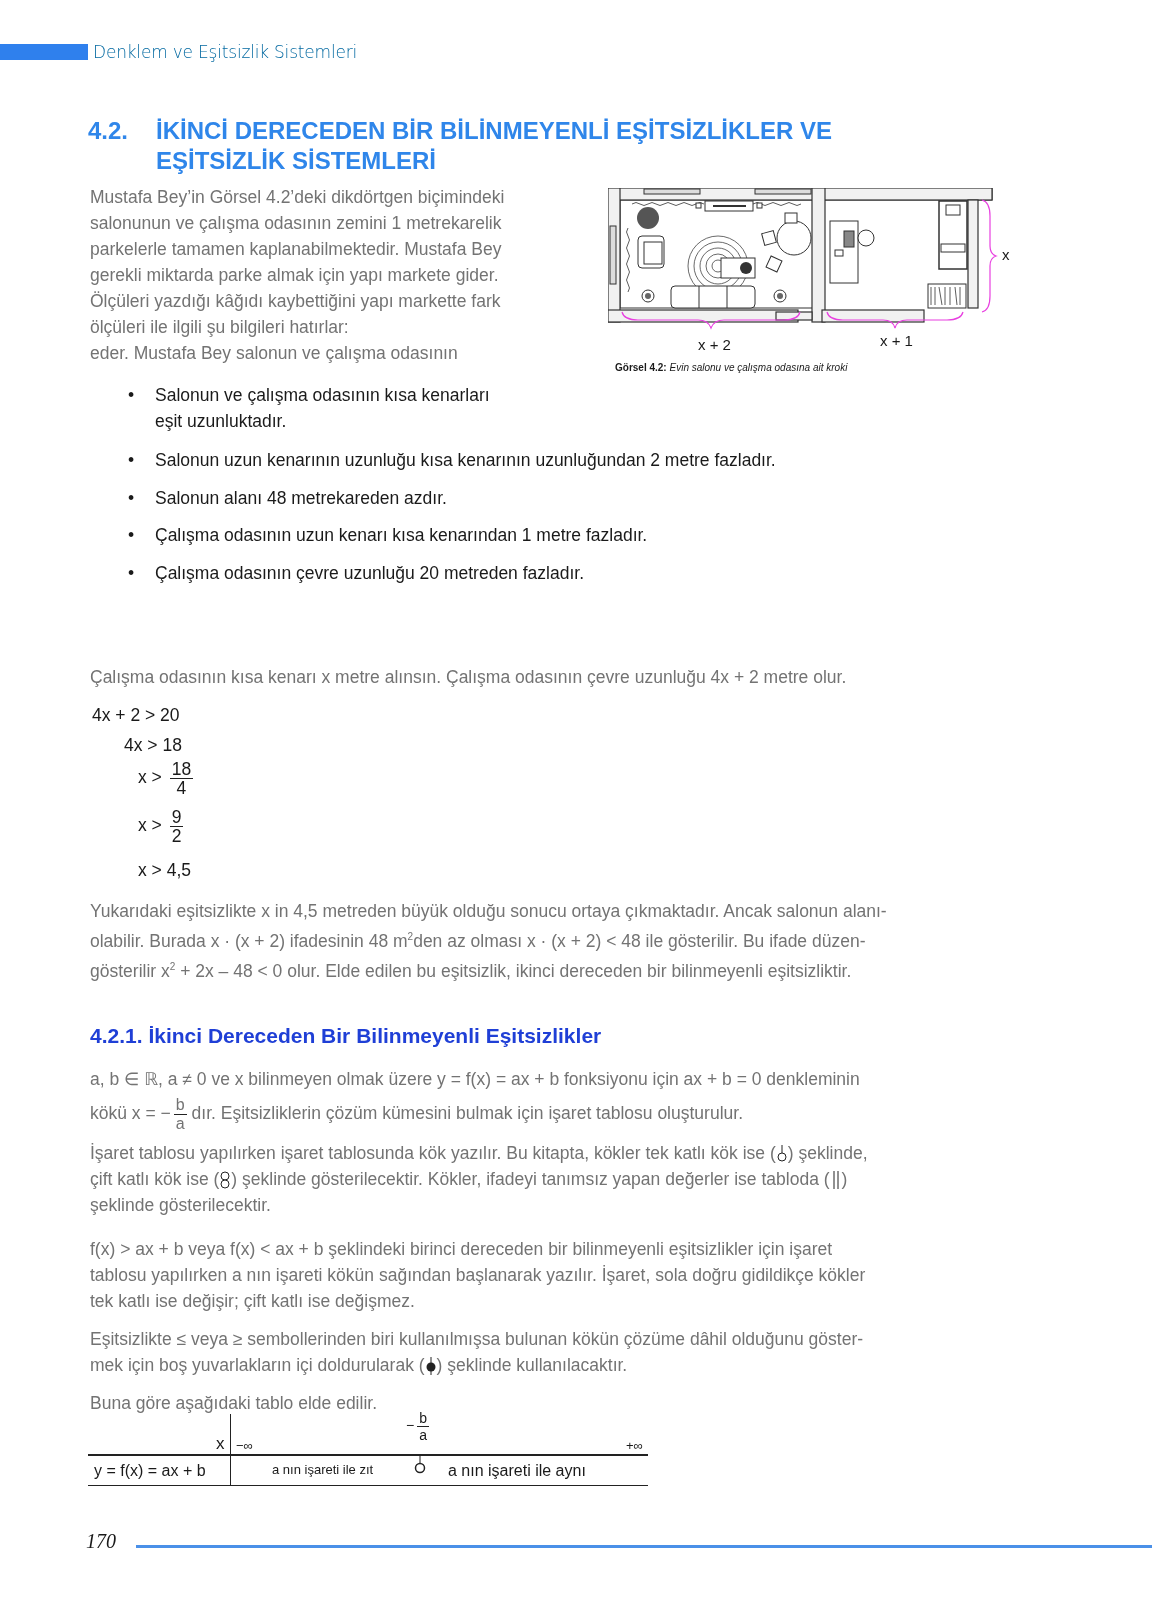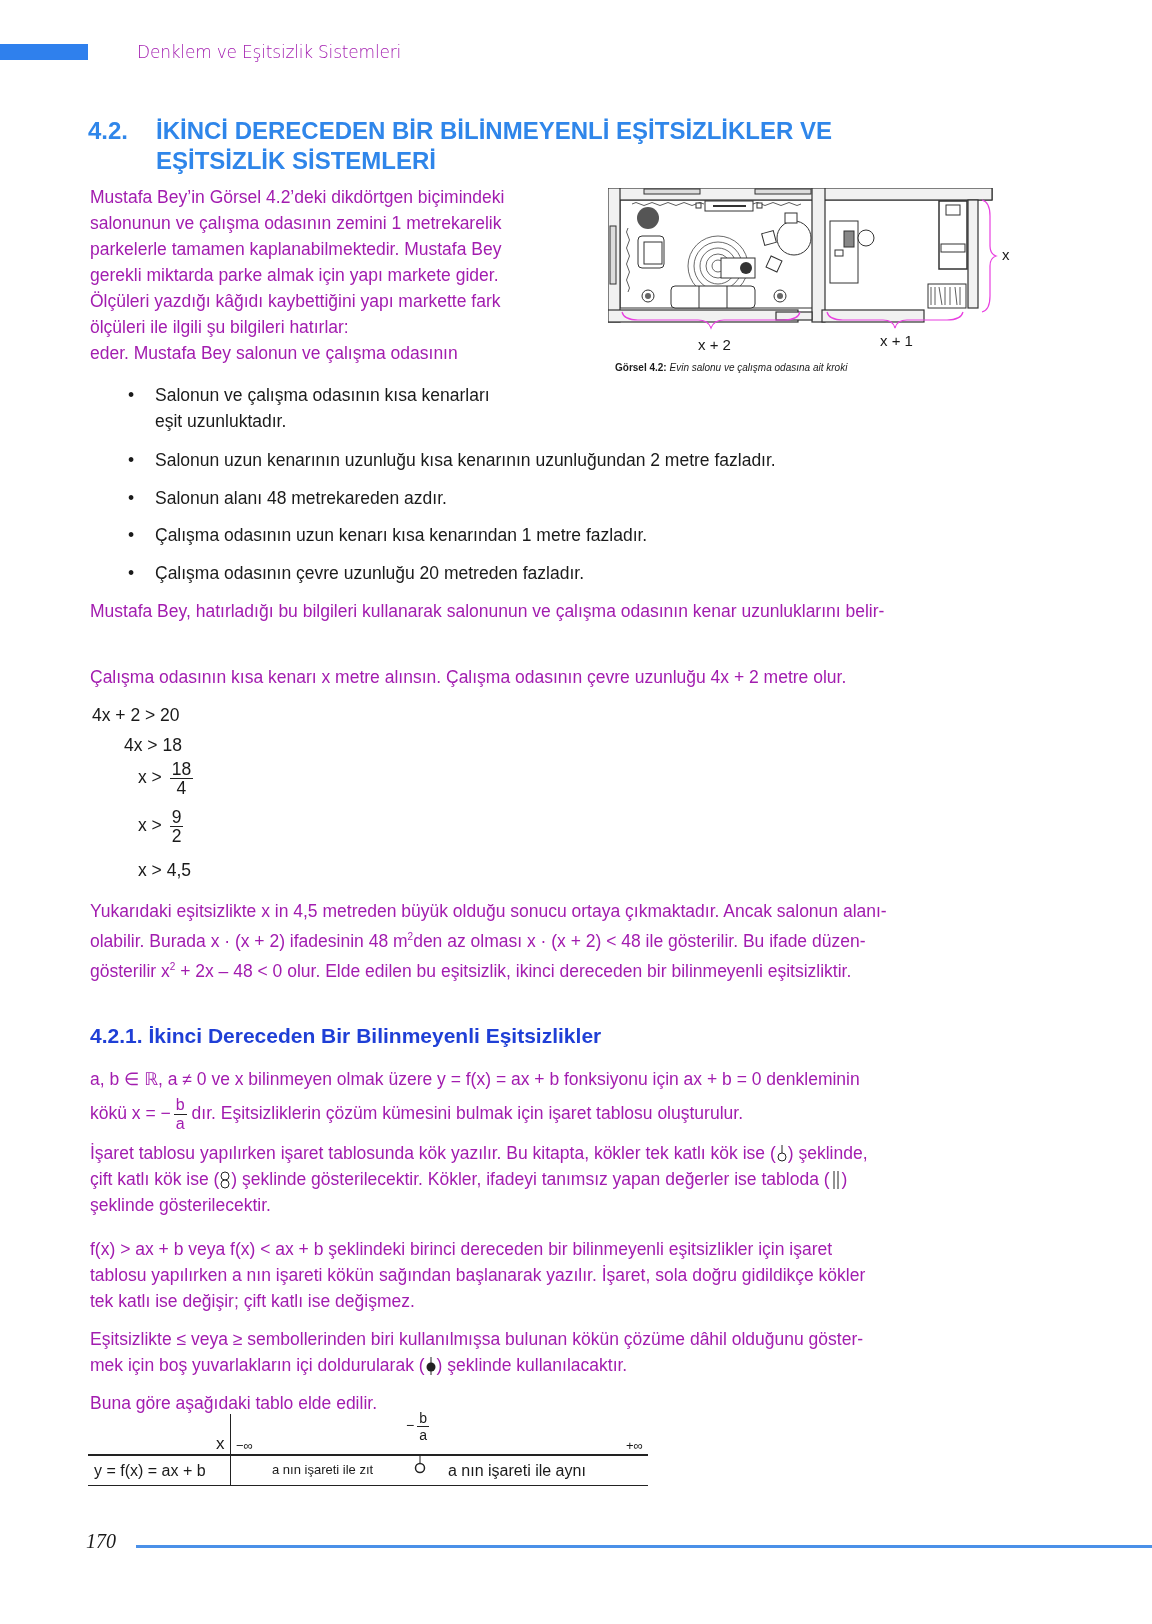--- a/index.html
+++ b/index.html
@@ -1,23 +1,23 @@
 <!DOCTYPE html>
 <html><head>
 <meta charset="utf-8">
 <style>
   html,body{margin:0;padding:0;background:#fff;}
   body{width:1152px;height:1624px;position:relative;overflow:hidden;font-family:"Liberation Sans",sans-serif;color:#1a1a1a;}
   .abs{position:absolute;}
   .hdr-bar{left:0;top:44px;width:88px;height:16px;background:#2f80ed;}
-  .hdr-text{left:93px;top:42px;font-size:17px;color:#a21caf;font-family:"DejaVu Sans",sans-serif;font-weight:300;letter-spacing:-0.2px;margin-left:44px;}
+  .hdr-text{left:93px;top:42px;font-size:17px;color:#0369a1;font-family:"DejaVu Sans",sans-serif;font-weight:300;letter-spacing:-0.2px;}
   .h1{left:88px;top:116px;font-size:24px;font-weight:bold;color:#2f86ea;line-height:30px;}
   .h1 .num{display:inline-block;width:68px;}
   .h1 .l2{padding-left:68px;}
-  .p{font-size:17.5px;line-height:26px;color:#a21caf;}
+  .p{font-size:17.5px;line-height:26px;color:#737373;}
   .intro{left:90px;top:184px;width:500px;}
   .bul{position:absolute;left:128px;font-size:17.5px;line-height:26px;width:900px;}
   .bul .dot{position:absolute;left:0;}
   .bul .txt{position:absolute;left:27px;white-space:nowrap;}
   .wide{left:90px;width:940px;}
   .math{font-size:17.5px;position:absolute;}
   .frac{display:inline-block;vertical-align:middle;text-align:center;line-height:18px;margin-left:3px;}
   .frac .n{display:block;border-bottom:1px solid #222;padding:0 2px;}
   .frac .d{display:block;}
   .h2{left:90px;top:1024px;font-size:21px;font-weight:bold;color:#1f3fd6;}
@@ -151,21 +151,20 @@
 <div class="bul" style="top:522px;">
   <span class="dot">•</span>
   <span class="txt">Çalışma odasının uzun kenarı kısa kenarından 1 metre fazladır.</span>
 </div>
 <div class="bul" style="top:560px;">
   <span class="dot">•</span>
   <span class="txt">Çalışma odasının çevre uzunluğu 20 metreden fazladır.</span>
 </div>
 
 <div class="abs p wide" style="top:598px;">
-  <div>Mustafa Bey, hatırladığı bu bilgileri kullanarak salonunun ve çalışma odasının kenar uzunluklarını belir-</div>
 </div>
 
 <div class="abs p wide" style="top:664px;">Çalışma odasının kısa kenarı x metre alınsın. Çalışma odasının çevre uzunluğu 4x + 2 metre olur.</div>
 
 <div class="math" style="left:92px;top:705px;">4x + 2 &gt; 20</div>
 <div class="math" style="left:124px;top:735px;">4x &gt; 18</div>
 <div class="math" style="left:138px;top:760px;">
   <span>x &gt;</span>
   <span class="frac"><span class="n">18</span><span class="d">4</span></span>
 </div>

